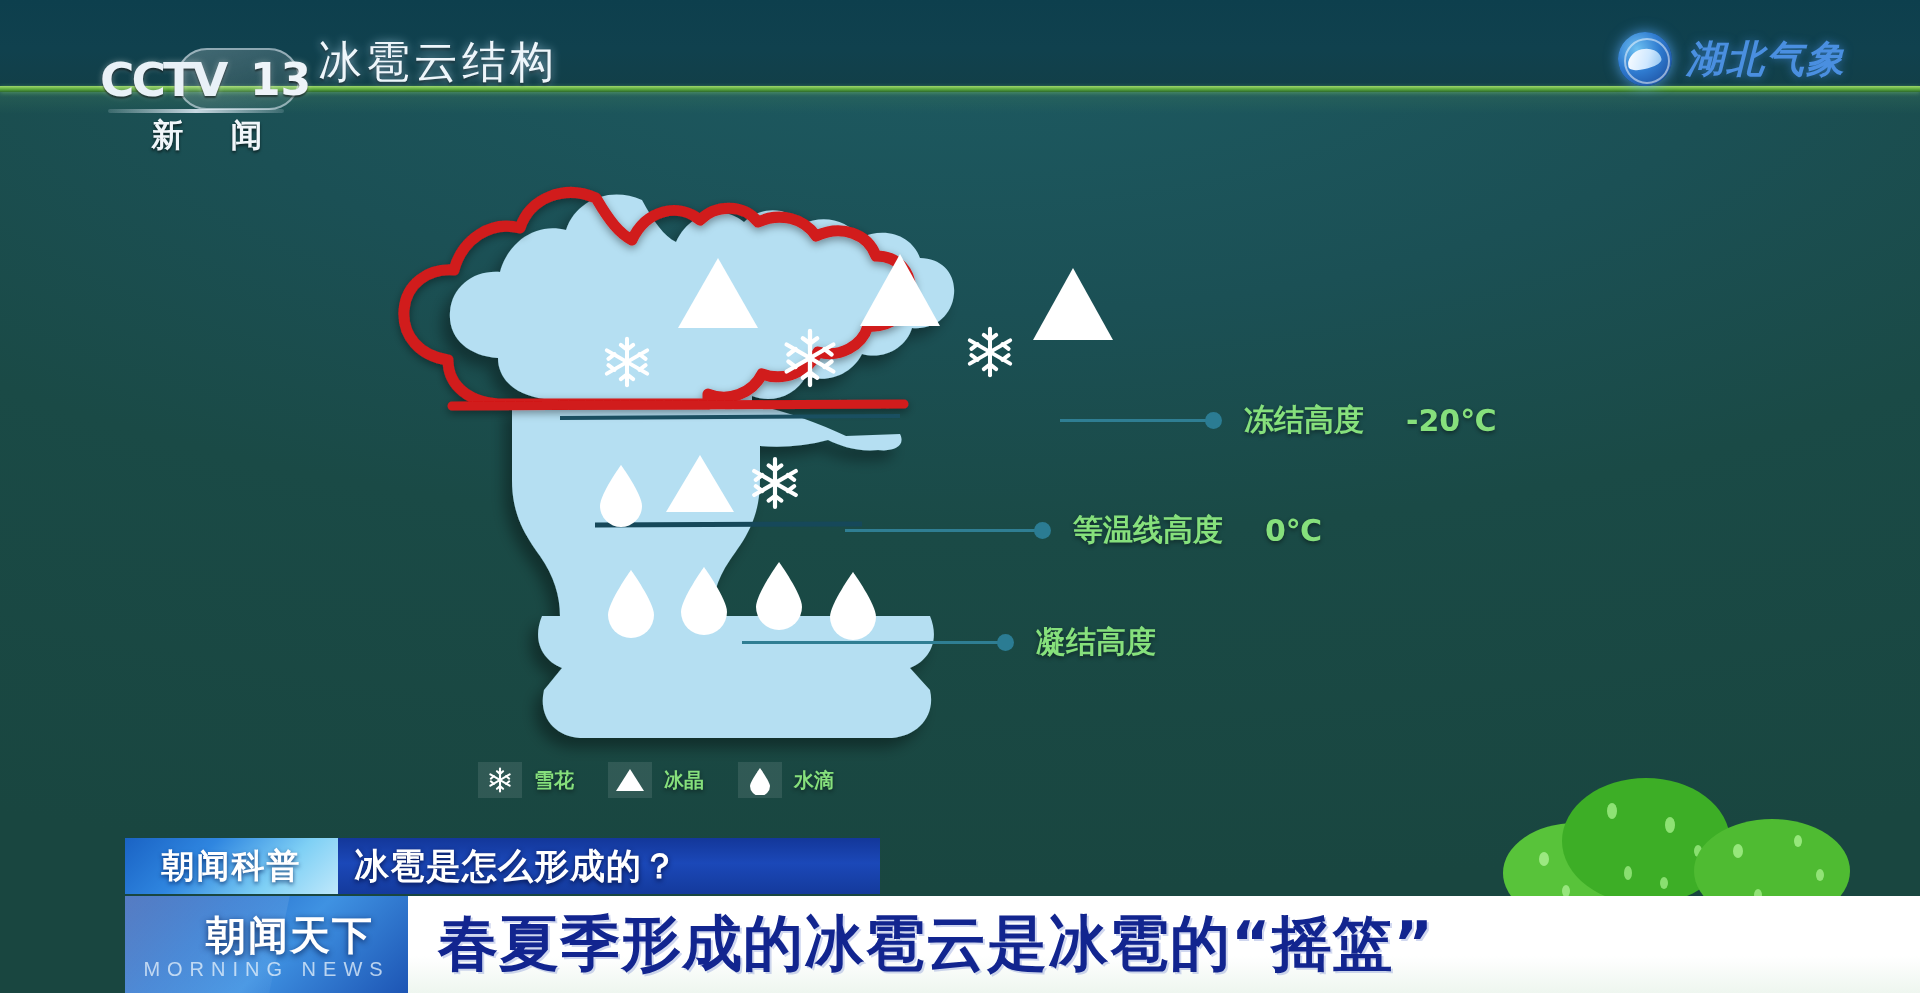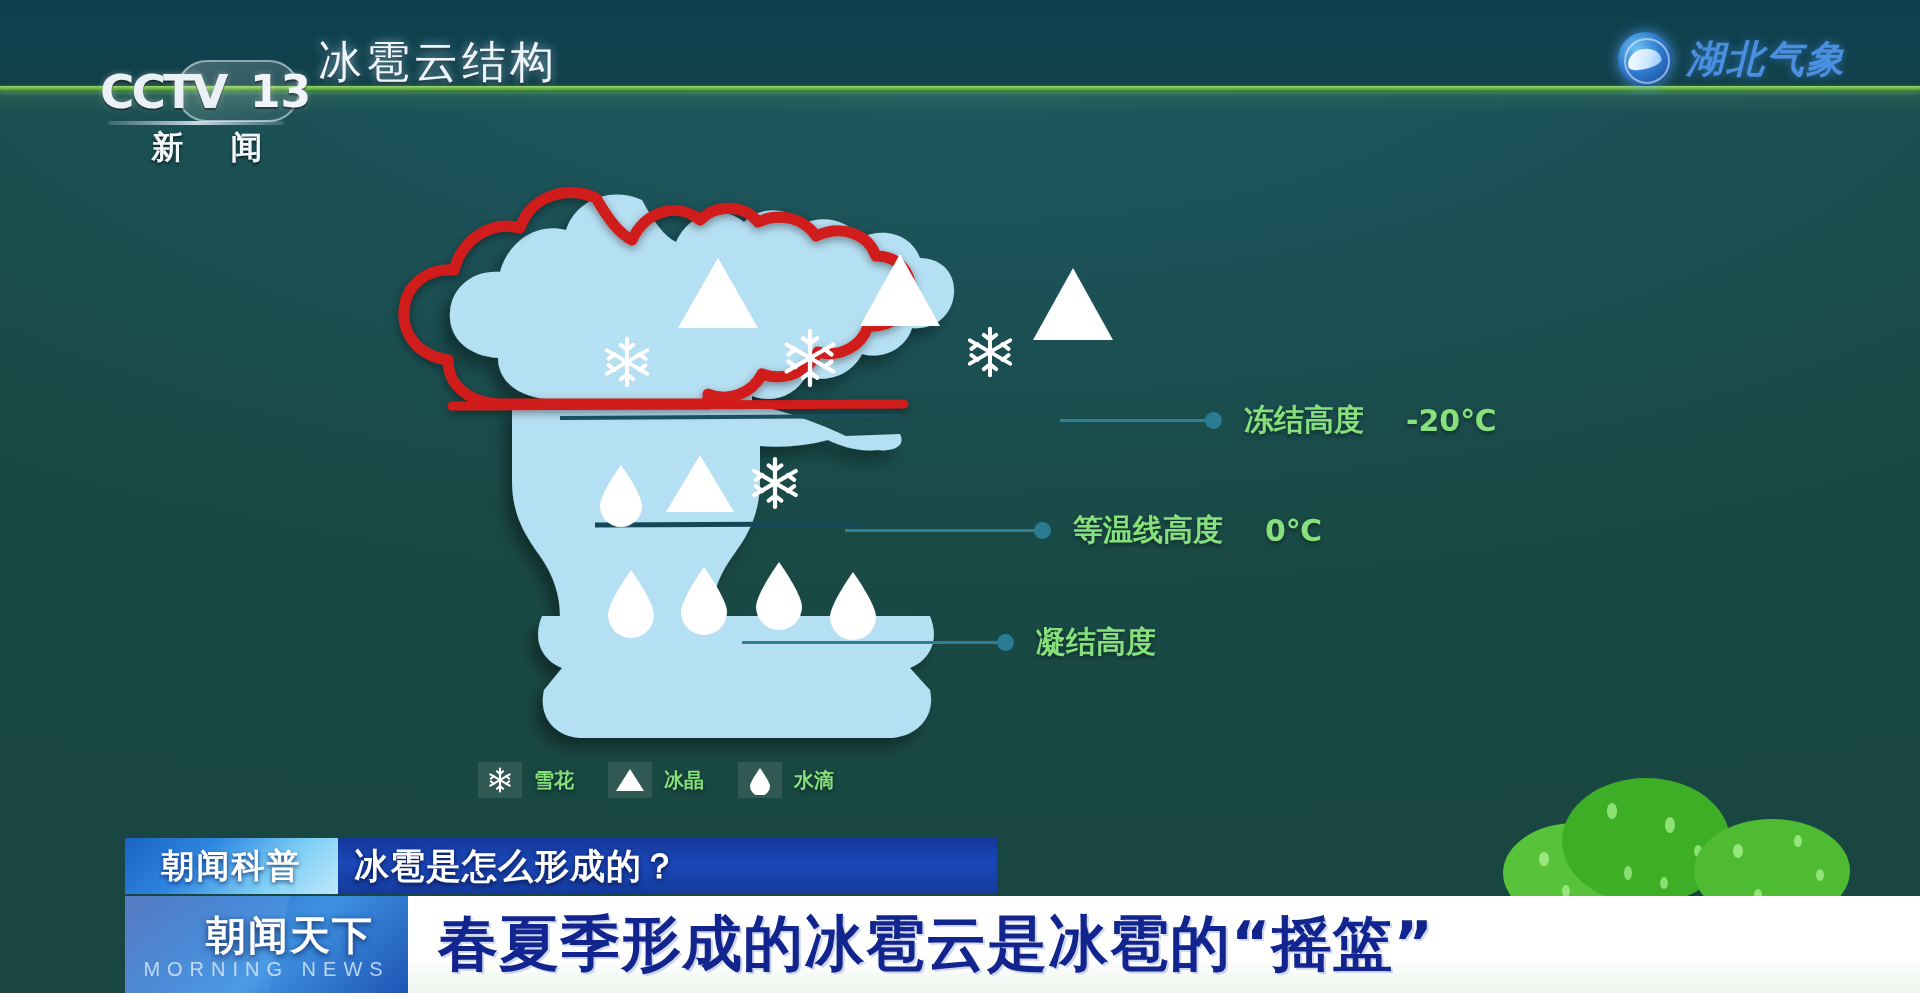--- a/index.html
+++ b/index.html
@@ -28,21 +28,21 @@
 
   
   .prog-title{
     position:absolute;left:318px;top:33px;
     font-size:44px;letter-spacing:4px;color:#eef6fb;font-weight:500;
     text-shadow:0 0 10px rgba(180,220,245,.75),0 2px 3px rgba(0,0,0,.6);
     font-family:"DejaVu Sans","Liberation Sans",sans-serif;
   }
 
   
-  .cctv-logo{position:absolute;left:100px;top:60px;width:210px;height:105px;}
+  .cctv-logo{position:absolute;left:100px;top:48px;width:210px;height:105px;}
   .cctv-pill{
     position:absolute;left:76px;top:0px;width:124px;height:62px;
     border-radius:31px;
     background:linear-gradient(160deg,rgba(255,255,255,.22),rgba(255,255,255,.05));
     border:2px solid rgba(230,240,250,.55);
     box-sizing:border-box;
   }
   .cctv-word{
     position:absolute;left:0px;top:4px;
     font-size:47px;font-weight:bold;letter-spacing:-3px;
@@ -107,21 +107,21 @@
     width:44px;height:36px;background:rgba(255,255,255,.10);
     display:flex;align-items:center;justify-content:center;
   }
   .legend .lbl{font-size:20px;color:#86e07c;font-weight:bold;text-shadow:0 2px 4px rgba(0,0,0,.45);}
 
   
   .scenery{position:absolute;right:0;bottom:0;width:420px;height:260px;}
 
   
   .banner-top{
-    position:absolute;left:125px;top:838px;width:872px;height:56px;
+    position:absolute;left:125px;top:838px;width:755px;height:56px;
     display:flex;
   }
   .bt-left{
     width:213px;height:56px;
     background:linear-gradient(135deg,#1a63c4 0%,#2f86e0 35%,#7fd0f5 70%,#bfe8fb 100%);
     display:flex;align-items:center;justify-content:center;
   }
   .bt-left span{
     font-size:33px;font-weight:bold;color:#ffffff;letter-spacing:2px;
     text-shadow:0 2px 4px rgba(0,30,90,.75);

